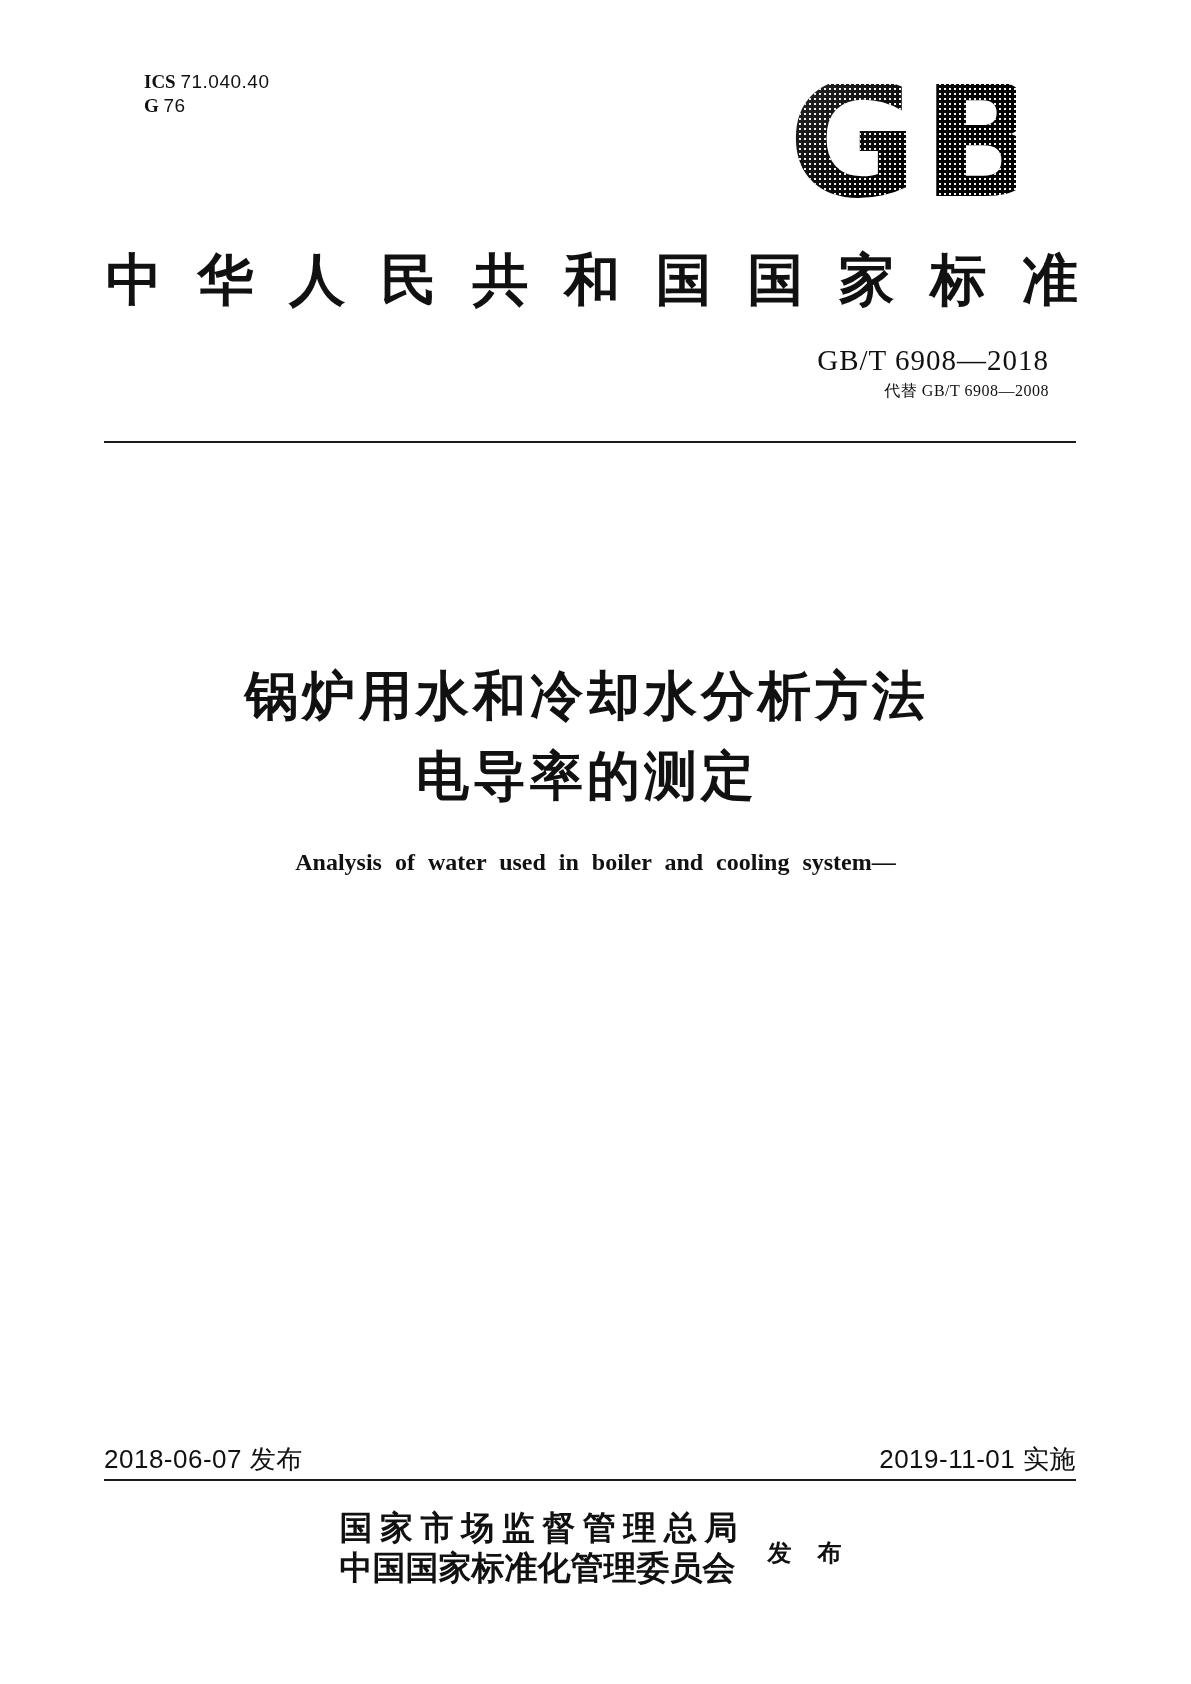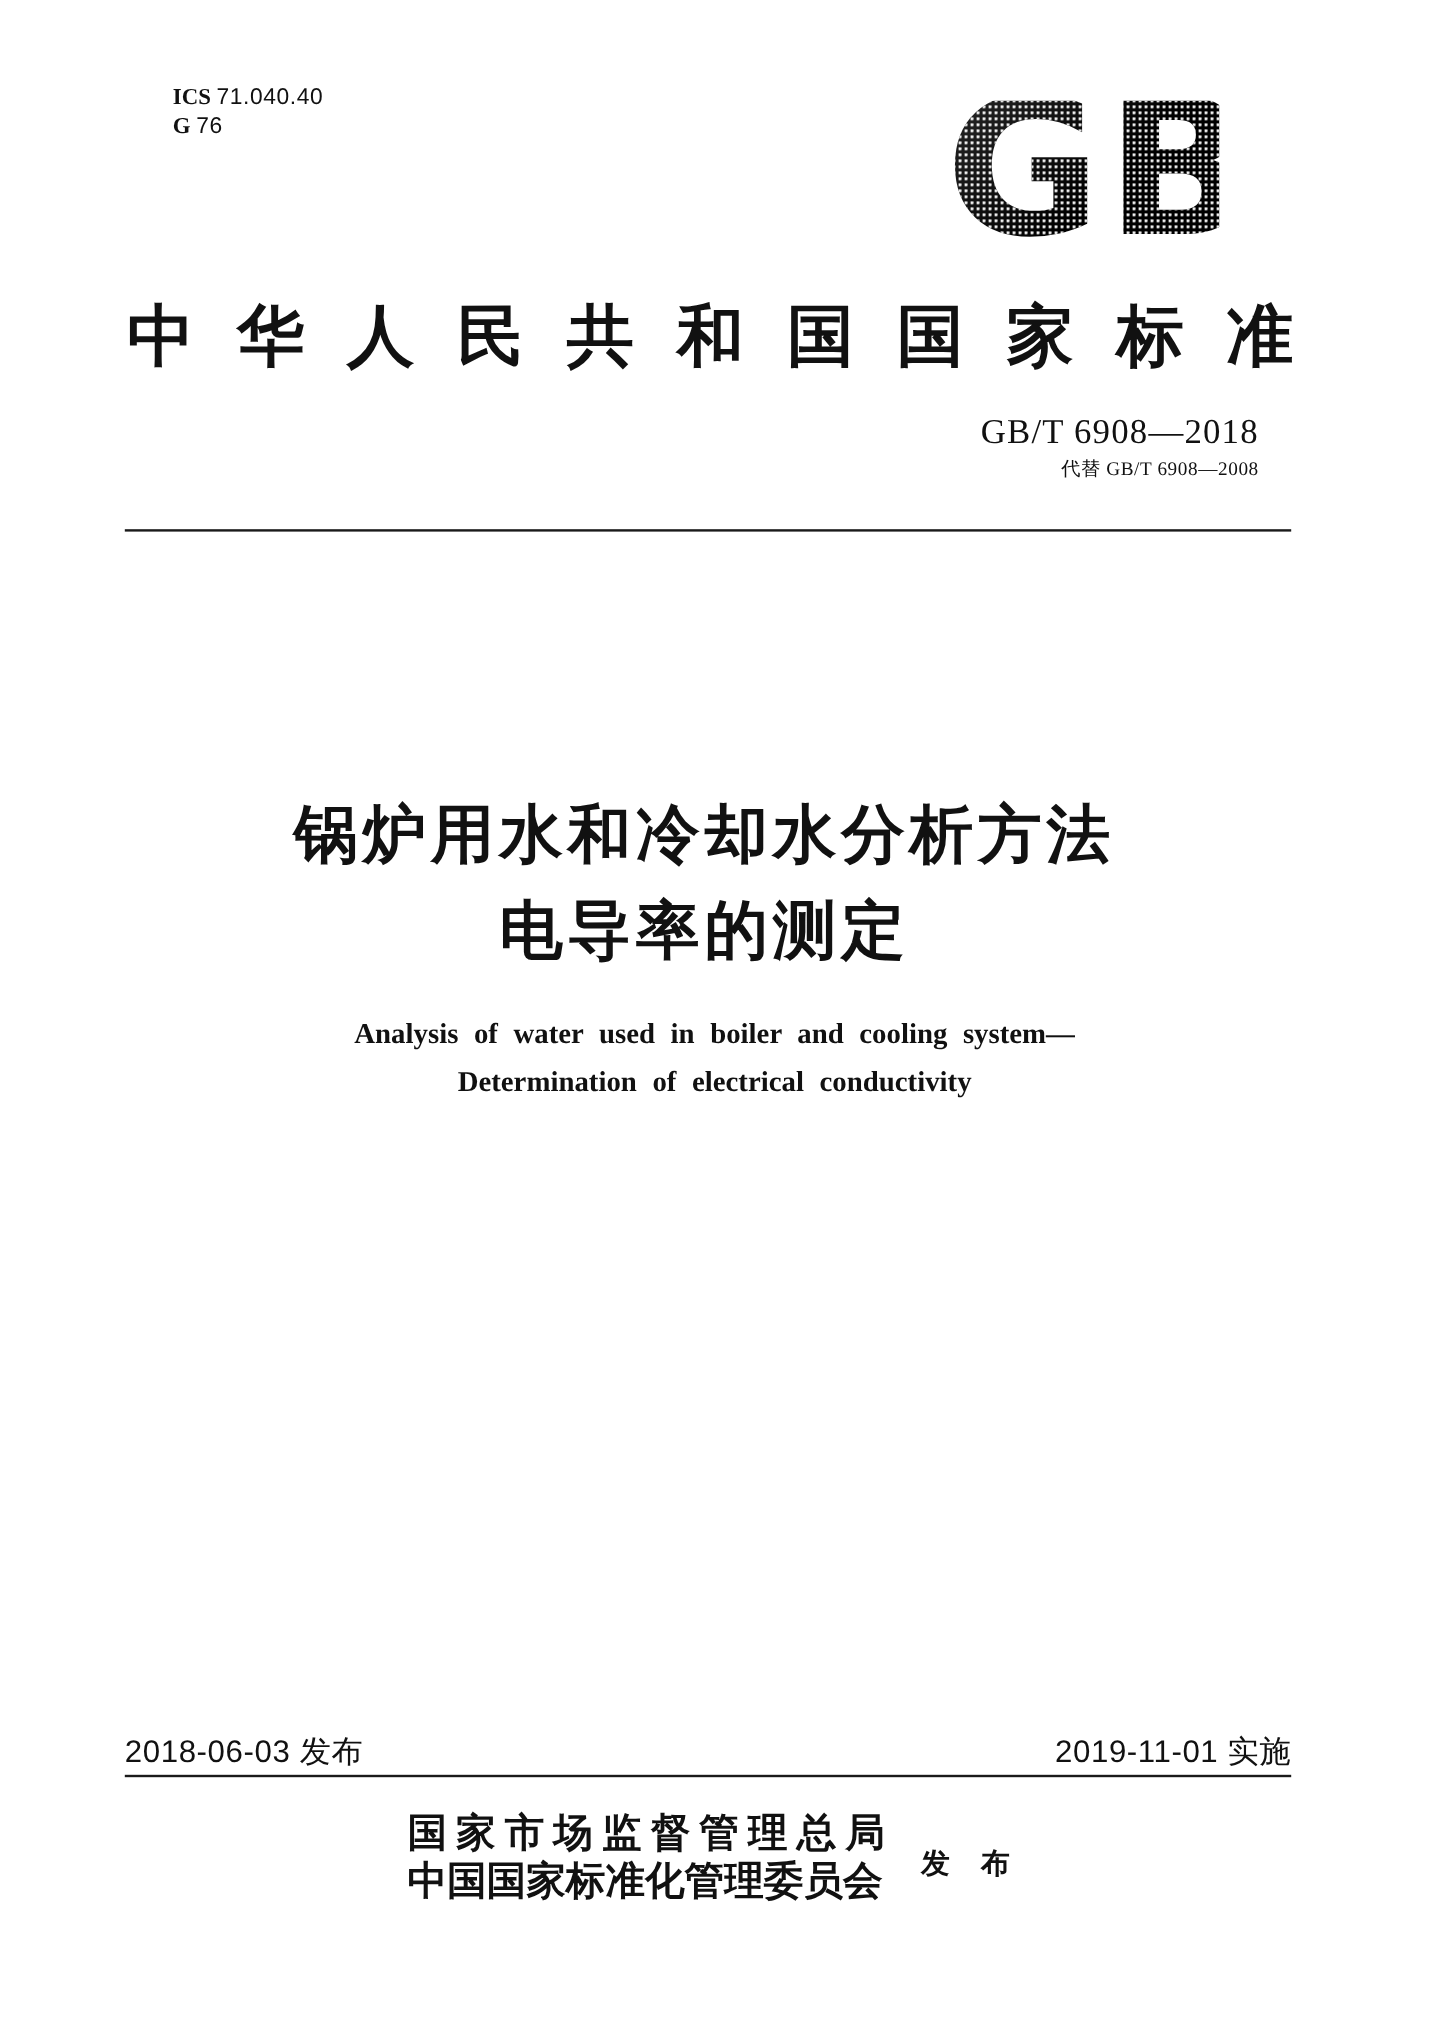--- a/index.html
+++ b/index.html
@@ -224,25 +224,24 @@
 
   <div class="rule rule-header"></div>
 
   <div class="cn-title">
     <div>锅炉用水和冷却水分析方法</div>
     <div>电导率的测定</div>
   </div>
 
   <div class="en-title">
     <div>Analysis of water used in boiler and cooling system—</div>
-    <div>Determination of electrical conductivity</div>
   </div>
 
   <div class="date-row">
-    <span>2018-06-03 发布</span>
+    <span>2018-06-07 发布</span>
     <span>2019-11-01 实施</span>
   </div>
 
   <div class="rule rule-footer"></div>
 
   <div class="issuer-group">
     <div class="issuer-lines">
       <div class="issuer-line-spread">
           <span>国</span>
           <span>家</span>

